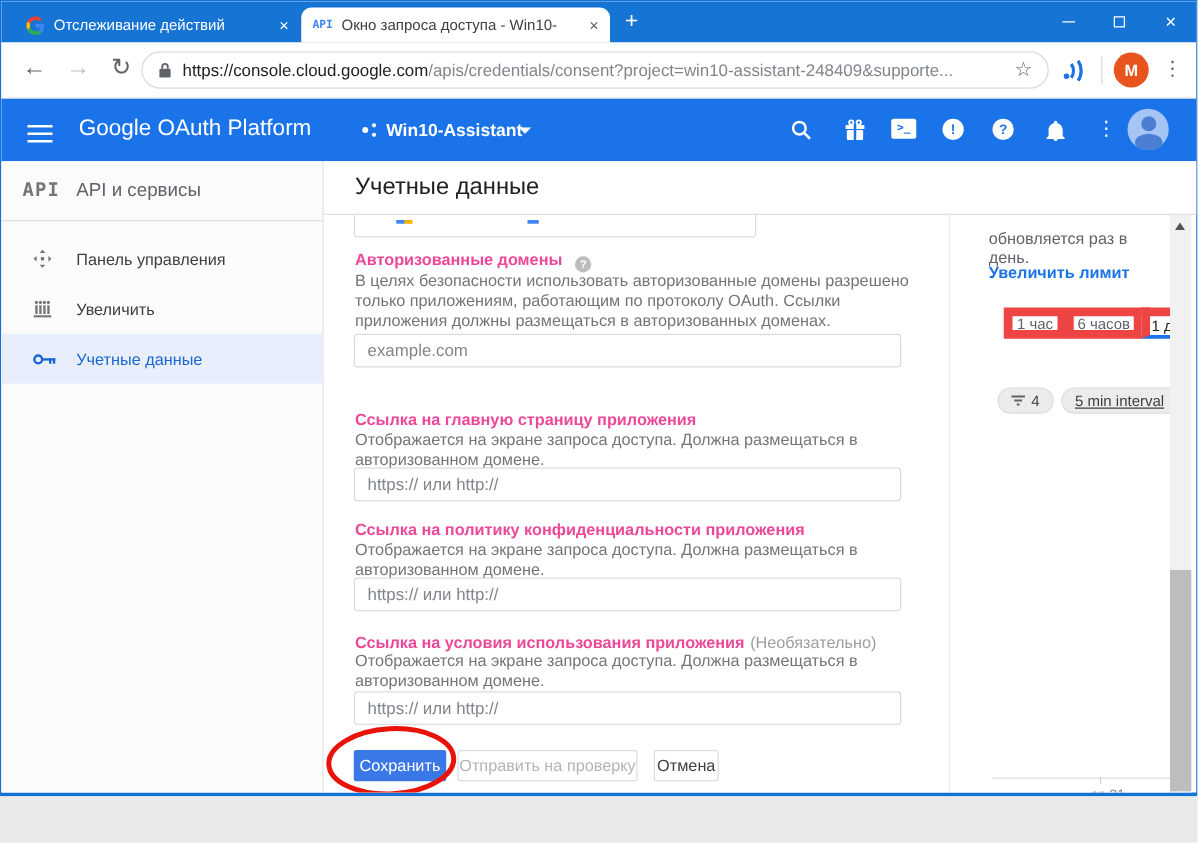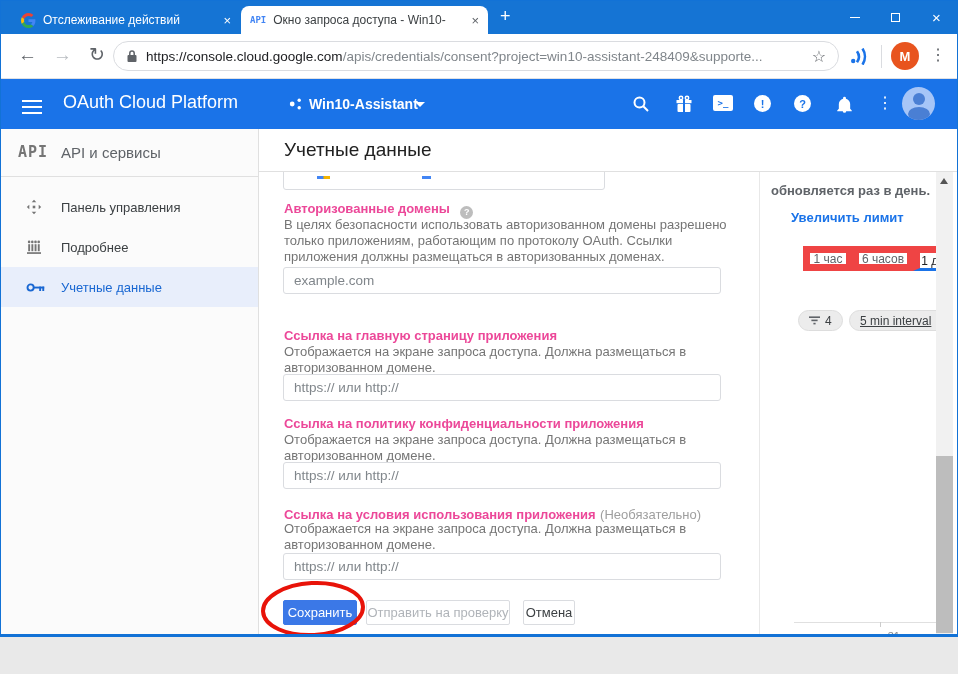--- a/index.html
+++ b/index.html
@@ -150,21 +150,21 @@
                 display:flex; align-items:center; justify-content:center; font-size:13px; font-weight:bold;">M</div>
     <span class="abs" style="left:929px; top:11px; font-size:16px; color:#5f6368;">⋮</span>
   </div>
 
   <div class="abs gcp">
     <div class="abs hamburger" style="left:21px; top:17px;">
       <div></div>
         <div></div>
         <div></div>
     </div>
-    <span class="abs gcp-title" style="left:62px; top:13px;">OAuth Cloud Platform</span>
+    <span class="abs gcp-title" style="left:62px; top:13px;">Google OAuth Platform</span>
 
     <span class="abs" style="left:288px; top:18px; display:flex;">
       <svg width="14" height="14" viewBox="0 0 14 14">
         <circle cx="3.2" cy="7" r="2.4" fill="#fff"></circle>
           <circle cx="10.2" cy="3.2" r="1.7" fill="#fff"></circle>
           <circle cx="10.2" cy="10.8" r="1.7" fill="#fff"></circle>
       </svg>
     </span>
     <span class="abs" style="left:308px; top:17px; font-size:14px; font-weight:bold;">Win10-Assistant</span>
     <span class="abs" style="left:414px; top:23px; width:0; height:0; border-left:5px solid transparent; border-right:5px solid transparent; border-top:5px solid #fff;"></span>
@@ -226,21 +226,21 @@
           <rect x="2.2" y="5.2" width="1.9" height="7"></rect>
             <rect x="5.4" y="5.2" width="1.9" height="7"></rect>
           <rect x="8.6" y="5.2" width="1.9" height="7"></rect>
             <rect x="11.8" y="5.2" width="1.9" height="7"></rect>
           <circle cx="3.1" cy="2.9" r="1.3"></circle>
             <circle cx="6.3" cy="2.9" r="1.3"></circle>
           <circle cx="9.5" cy="2.9" r="1.3"></circle>
             <circle cx="12.7" cy="2.9" r="1.3"></circle>
         </svg>
       </span>
-      <span class="lbl">Подробнее</span>
+      <span class="lbl">Увеличить</span>
     </div>
 
     <div class="sb-item sel" style="top:138px;">
       <span class="ico">
         <svg width="19" height="11" viewBox="0 0 19 11">
           <circle cx="4.6" cy="5.5" r="3.1" fill="none" stroke="#1967d2" stroke-width="1.9"></circle>
           <rect x="7.7" y="4.6" width="10.5" height="1.9" fill="#1967d2"></rect>
           <rect x="13.2" y="4.6" width="1.9" height="4.4" fill="#1967d2"></rect>
           <rect x="16.3" y="4.6" width="1.9" height="4.4" fill="#1967d2"></rect>
         </svg>
@@ -265,21 +265,21 @@
     <div class="abs" style="left:24px; top:-13px; width:322px; height:31px; border:1px solid #dadce0; border-radius:3px; background:#fff;">
       <div style="position:absolute; left:33px; top:16px; width:13px; height:3px; background:linear-gradient(90deg,#4285f4 0 45%,#f4b400 55% 100%);"></div>
       <div style="position:absolute; left:138px; top:16px; width:9px; height:3px; background:#4285f4;"></div>
     </div>
 
     <div class="abs" style="left:25px; top:27px;">
       <span class="flabel">Авторизованные домены</span>
       <span class="qmark">?</span>
     </div>
     <div class="abs fdesc" style="left:25px; top:45px; width:456px;">
-      <span>В целях безопасности использовать авторизованном домены разрешено только приложениям, работающим по протоколу OAuth. Ссылки приложения должны размещаться в авторизованных доменах.</span>
+      <span>В целях безопасности использовать авторизованные домены разрешено только приложениям, работающим по протоколу OAuth. Ссылки приложения должны размещаться в авторизованных доменах.</span>
       <a class="link" href="#">Подробнее…</a>
     </div>
     <input class="abs tinput" style="left: 24px; top: 95px;" placeholder="example.com">
 
     <div class="abs flabel" style="left:25px; top:156px;">Ссылка на главную страницу приложения</div>
     <div class="abs fdesc" style="left:25px; top:172px; width:456px;">Отображается на экране запроса доступа. Должна размещаться в авторизованном домене.</div>
     <input class="abs tinput" style="left: 24px; top: 202px;" placeholder="https:// или http://">
 
     <div class="abs flabel" style="left:25px; top:244px;">Ссылка на политику конфиденциальности приложения</div>
     <div class="abs fdesc" style="left:25px; top:260px; width:456px;">Отображается на экране запроса доступа. Должна размещаться в авторизованном домене.</div>
@@ -295,21 +295,21 @@
     <button class="abs btn btn-primary" style="left:24px; top:428px; width:74px;">Сохранить</button>
     <button class="abs btn btn-disabled" style="left:107px; top:428px; width:144px;">Отправить на проверку</button>
     <button class="abs btn" style="left:264px; top:428px; width:52px;">Отмена</button>
 
     <svg class="abs" style="left:1px; top:407px; pointer-events:none;" width="108" height="60" viewBox="0 0 108 60">
       <ellipse cx="53" cy="30" rx="50" ry="26" fill="none" stroke="#e81309" stroke-width="4" transform="rotate(-3 53 30)"></ellipse>
     </svg>
 
     <div class="abs" style="left:500px; top:0; width:1px; height:485px; background:#e8e8e8;"></div>
 
-    <div class="abs rp-text" style="left:512px; top:11px;font-weight:bold;">обновляется раз в день.</div>
+    <div class="abs rp-text" style="left:532px; top:11px;">обновляется раз в день.</div>
     <a class="abs rp-link" style="left:532px; top:38px; text-decoration:none;" href="#">Увеличить лимит</a>
 
     <div class="abs" style="left:544px; top:74px;">
       <div class="range-btn" style="left:0; width:50px;">1 час</div>
       <div class="range-btn" style="left:49px; width:62px;">6 часов</div>
       <div class="range-btn range-sel" style="left:110px; width:40px;">1 де</div>
     </div>
 
     <div class="chip" style="left:539px; top:138px;">
       <span style="display:flex;">

